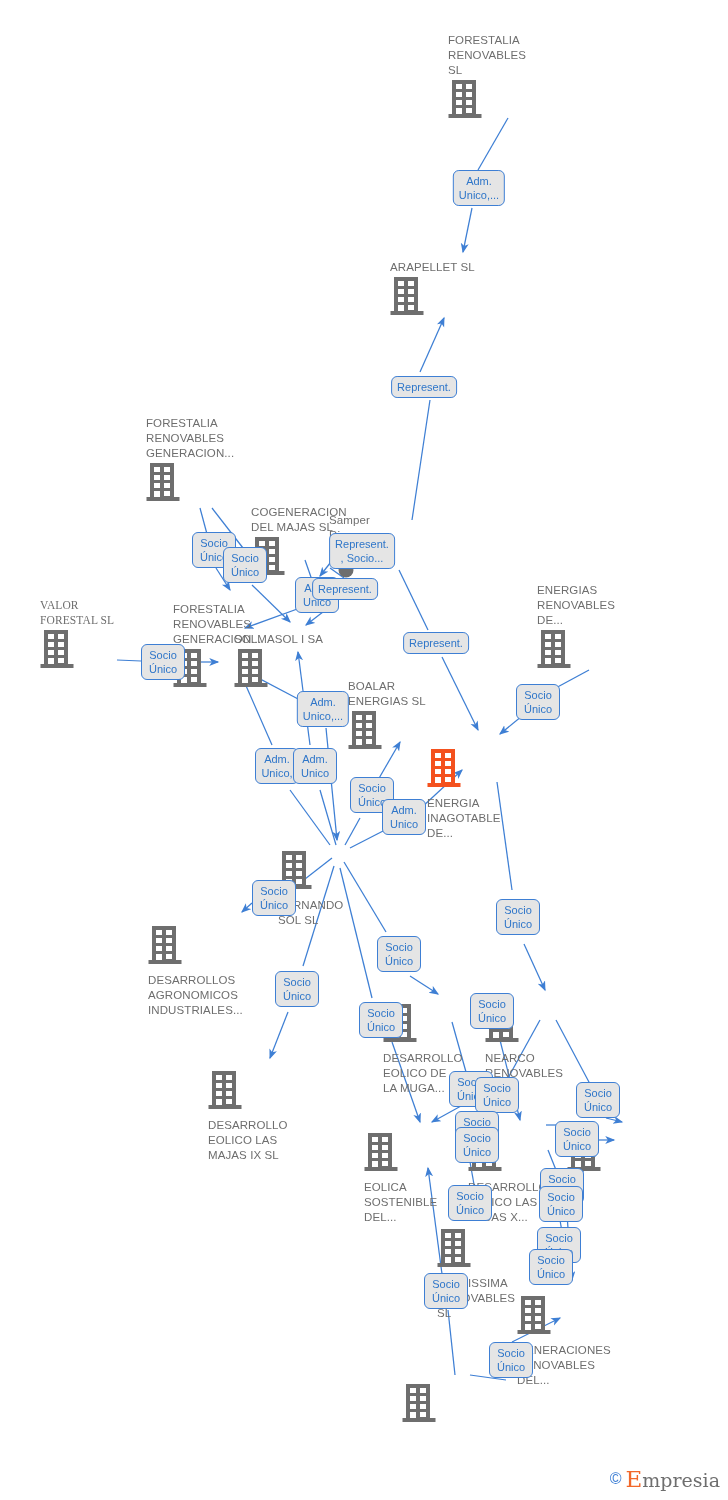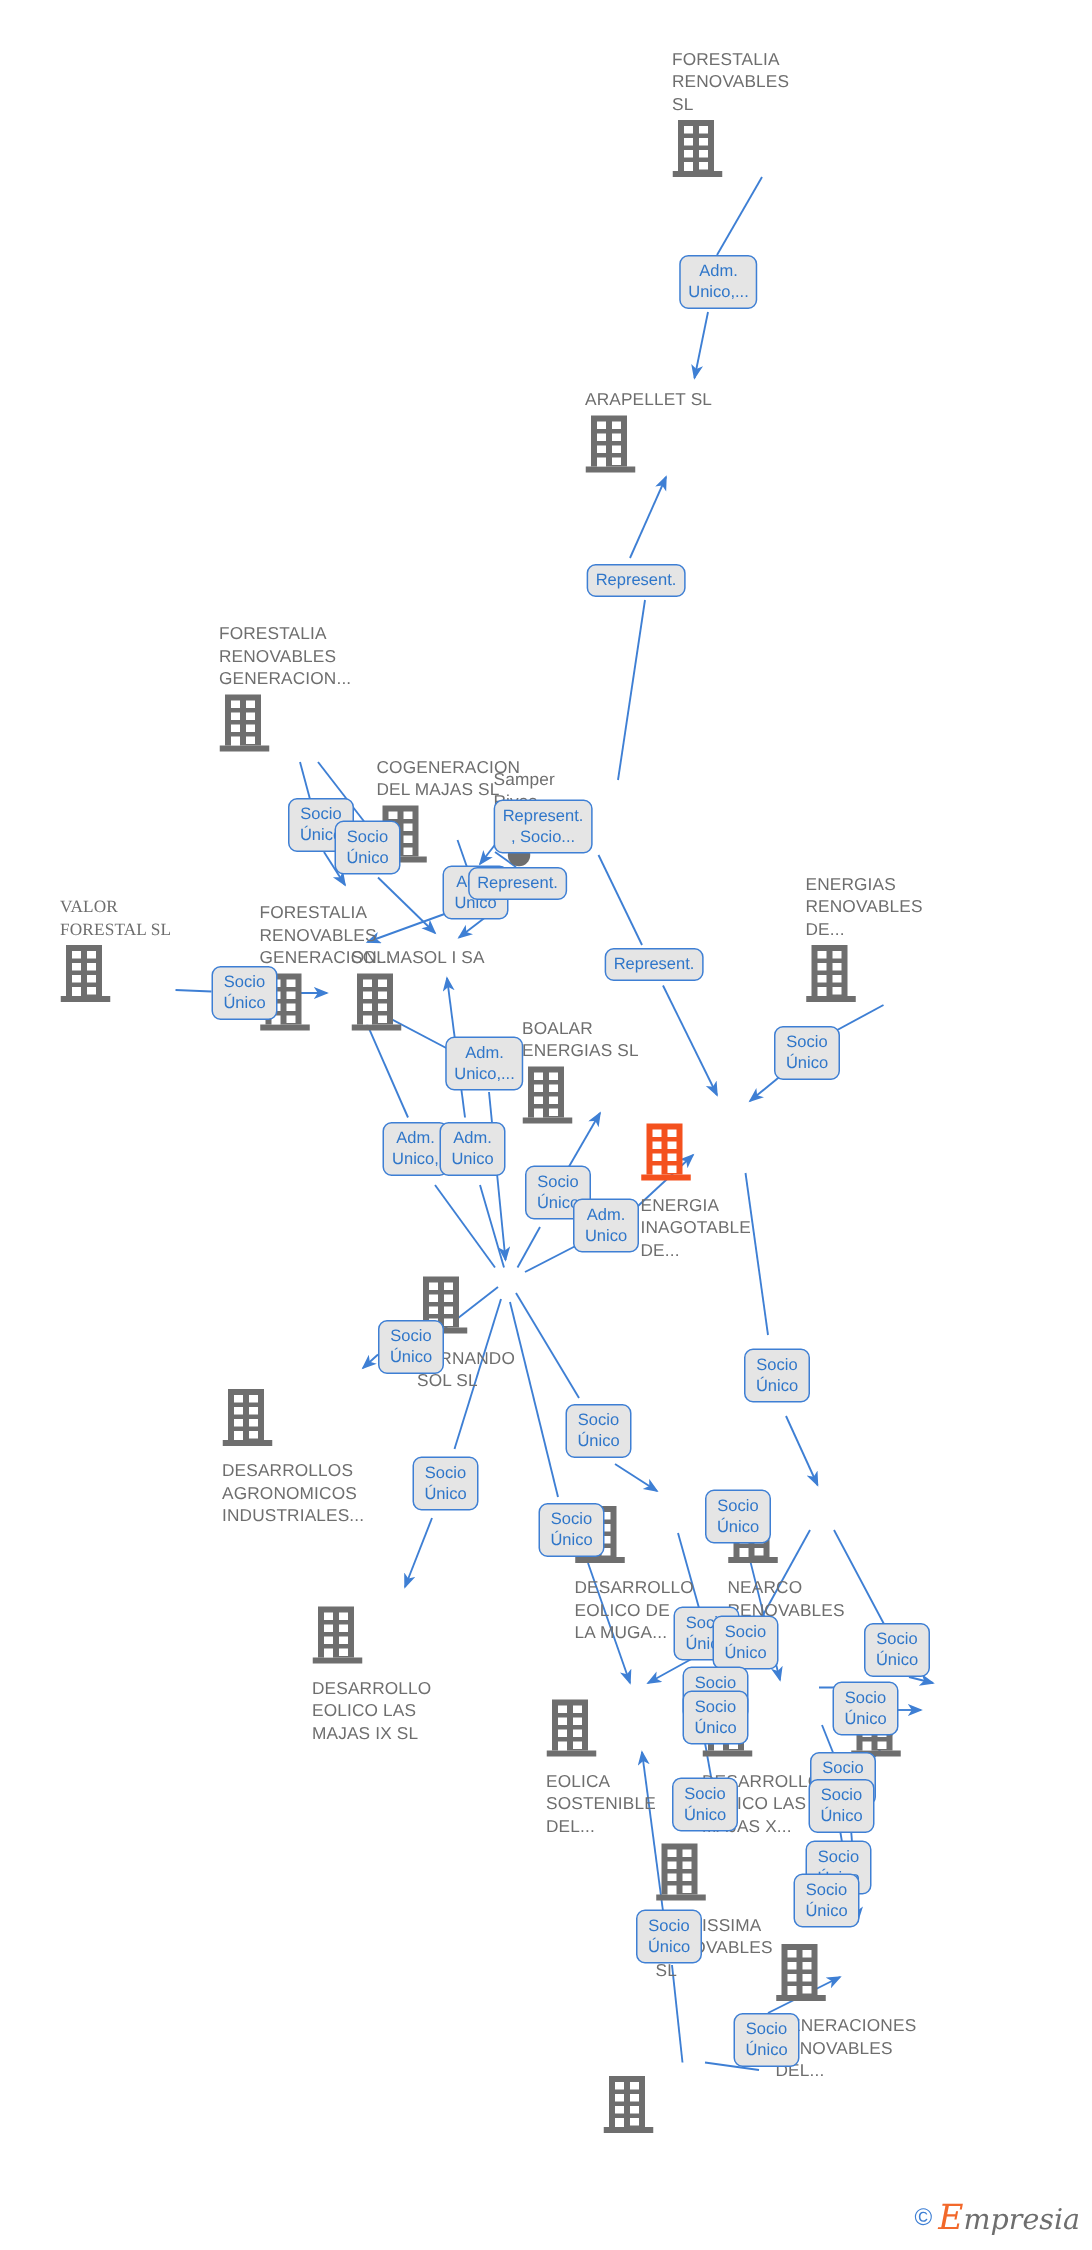--- a/index.html
+++ b/index.html
@@ -69,21 +69,20 @@
     font-size: 19px;
     color: #7a7a7a;
     user-select: none;
   }
   .watermark .cmark {
     font-size: 16px;
     color: #3e7fd4;
   }
   .watermark .wtext {
     font-family: "DejaVu Serif", serif;
-    font-style: italic;
     color: #6e6e6e;
     font-size: 19px;
   }
   .watermark .wtext .e { color: #f2682a; font-size: 23px; }
 </style>
 </head>
 <body>
 
 <div id="stage">
 

